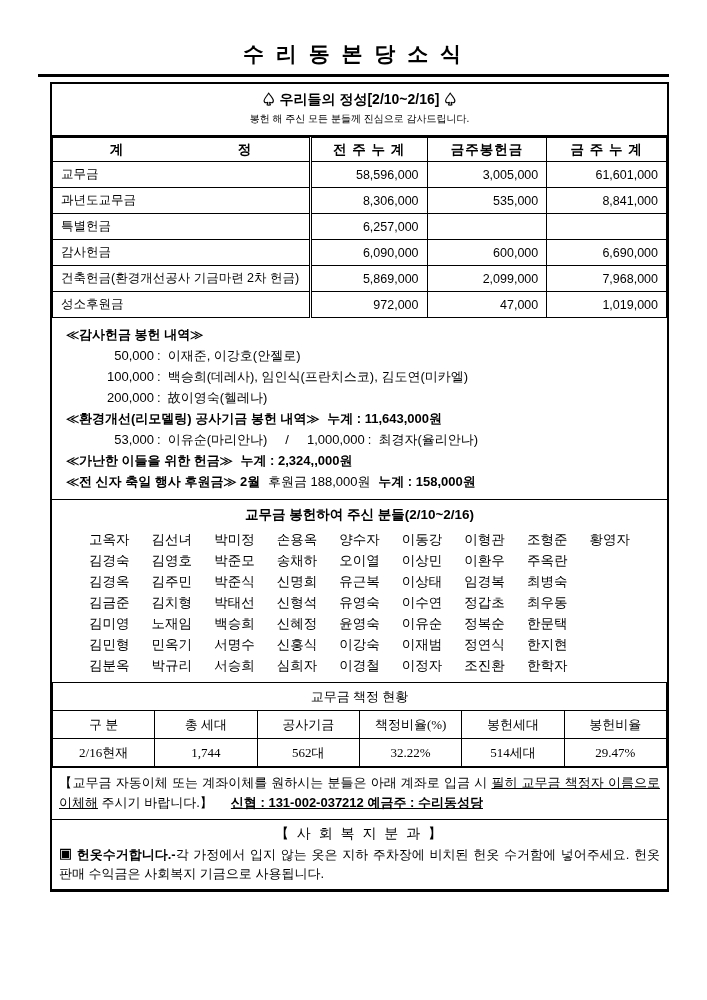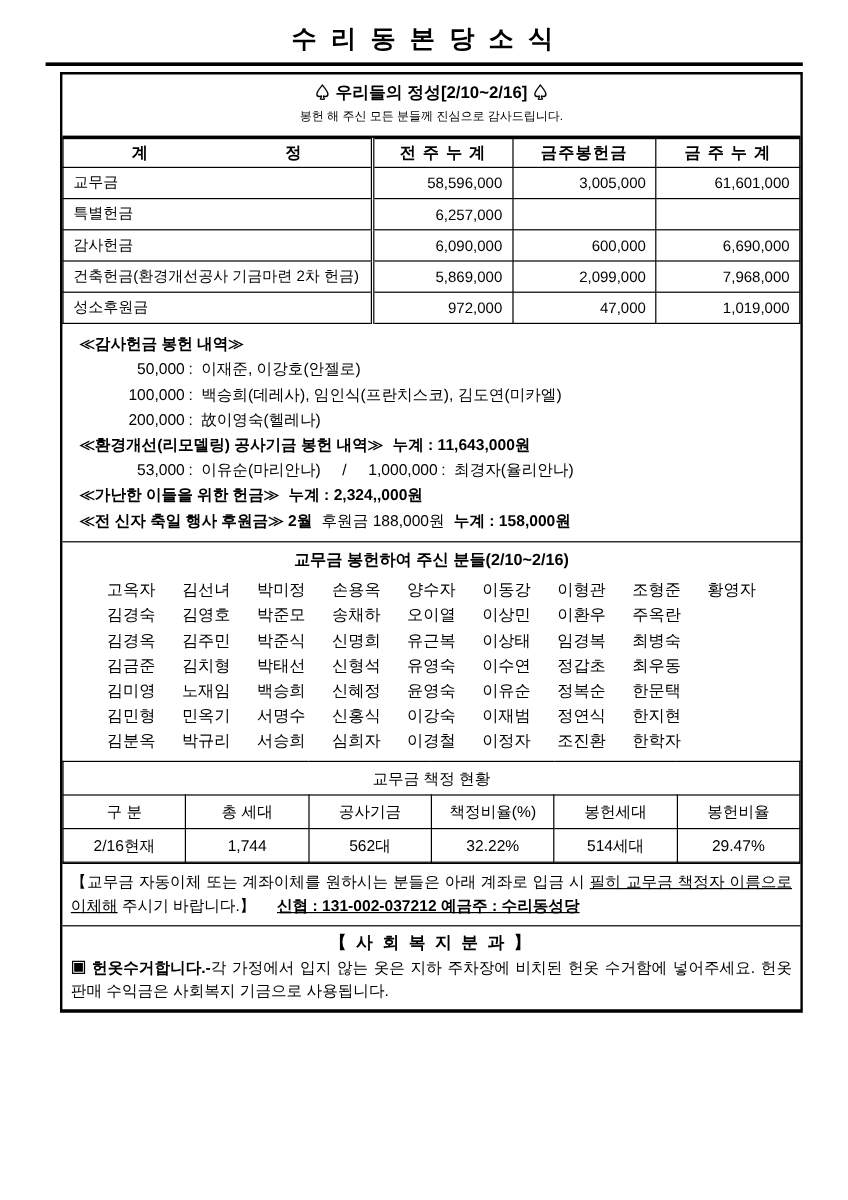--- a/index.html
+++ b/index.html
@@ -1,21 +1,21 @@
 <!DOCTYPE html>
 <html><head>
 <meta charset="utf-8">
 <style>
   html,body{margin:0;padding:0;background:#fff;}
   body{
     width:707px;height:1000px;
     font-family:"Liberation Sans",sans-serif;
     color:#000;-webkit-font-smoothing:antialiased;
   }
-  .page{box-sizing:border-box;width:707px;padding:18px 38px 0;}
+  .page{box-sizing:border-box;width:707px;padding:40px 38px 0;}
 
   
   .main-title{font-size:21px;font-weight:bold;text-align:center;letter-spacing:3px;margin:0 0 6px;}
   .title-rule{height:3px;background:#000;margin-bottom:5px;}
 
   
   .doc-box{border:2px solid #000;border-bottom-width:3px;margin-left:12px;}
 
   
   .devotion{border-bottom:2px solid #000;text-align:center;padding:7px 0 9px;}
@@ -40,31 +40,31 @@
   .slash{margin:0 18px;}
   .gap-s{margin:0 4px;}
 
   
   .donors{border-top:1px solid #000;padding:5px 0 6px;}
   .donors-title{text-align:center;font-weight:bold;font-size:13.5px;line-height:20px;margin-bottom:4px;}
   .donors-grid{display:grid;grid-template-columns:repeat(9,1fr);padding:0 26px;font-size:13.5px;line-height:21px;text-align:center;}
 
   
   table.assessment{width:100%;border-collapse:collapse;table-layout:fixed;font-size:13px;border-top:1px solid #000;}
-  table.assessment td,table.assessment th{border:1px solid #000;text-align:center;font-weight:normal;height:27px;padding:0 2px;white-space:nowrap;}
+  table.assessment td,table.assessment th{border:1px solid #000;text-align:center;font-weight:normal;height:27px;padding:0 2px;white-space:nowrap;font-family:Liberation Serif, serif;}
   .assess-title td{border-left:0;border-right:0;border-top:0;font-weight:bold;height:22px;}
 
   
   .notice{border-top:1px solid #000;padding:5px 7px 6px;font-size:13px;line-height:20px;text-align:justify;}
   .u{text-decoration:underline;}
   .account{font-weight:bold;text-decoration:underline;margin-left:18px;white-space:nowrap;}
 
   
   .welfare{border-top:1px solid #000;padding:3px 7px 6px;}
-  .welfare-title{text-align:center;font-weight:bold;font-size:14px;letter-spacing:2px;line-height:20px;margin-bottom:2px;}
+  .welfare-title{text-align:center;font-weight:normal;font-size:14px;letter-spacing:2px;line-height:20px;margin-bottom:2px;}
   .welfare-body{font-size:13px;line-height:19px;text-align:justify;}
 </style>
 </head>
 <body>
 
 <div class="page">
 
   <div class="main-title">수 리 동 본 당 소 식</div>
   <div class="title-rule"></div>
 
@@ -97,20 +97,26 @@
       </thead>
       <tbody>
 
           <tr>
             <td class="label">교무금</td>
             <td class="num dbl">58,596,000</td>
             <td class="num">3,005,000</td>
             <td class="num">61,601,000</td>
           </tr>
 
+          <tr>
+            <td class="label">과년도교무금</td>
+            <td class="num dbl">8,306,000</td>
+            <td class="num">535,000</td>
+            <td class="num">8,841,000</td>
+          </tr>
 
 
           <tr>
             <td class="label">특별헌금</td>
             <td class="num dbl">6,257,000</td>
             <td class="num"></td>
             <td class="num"></td>
           </tr>
 
           <tr>

